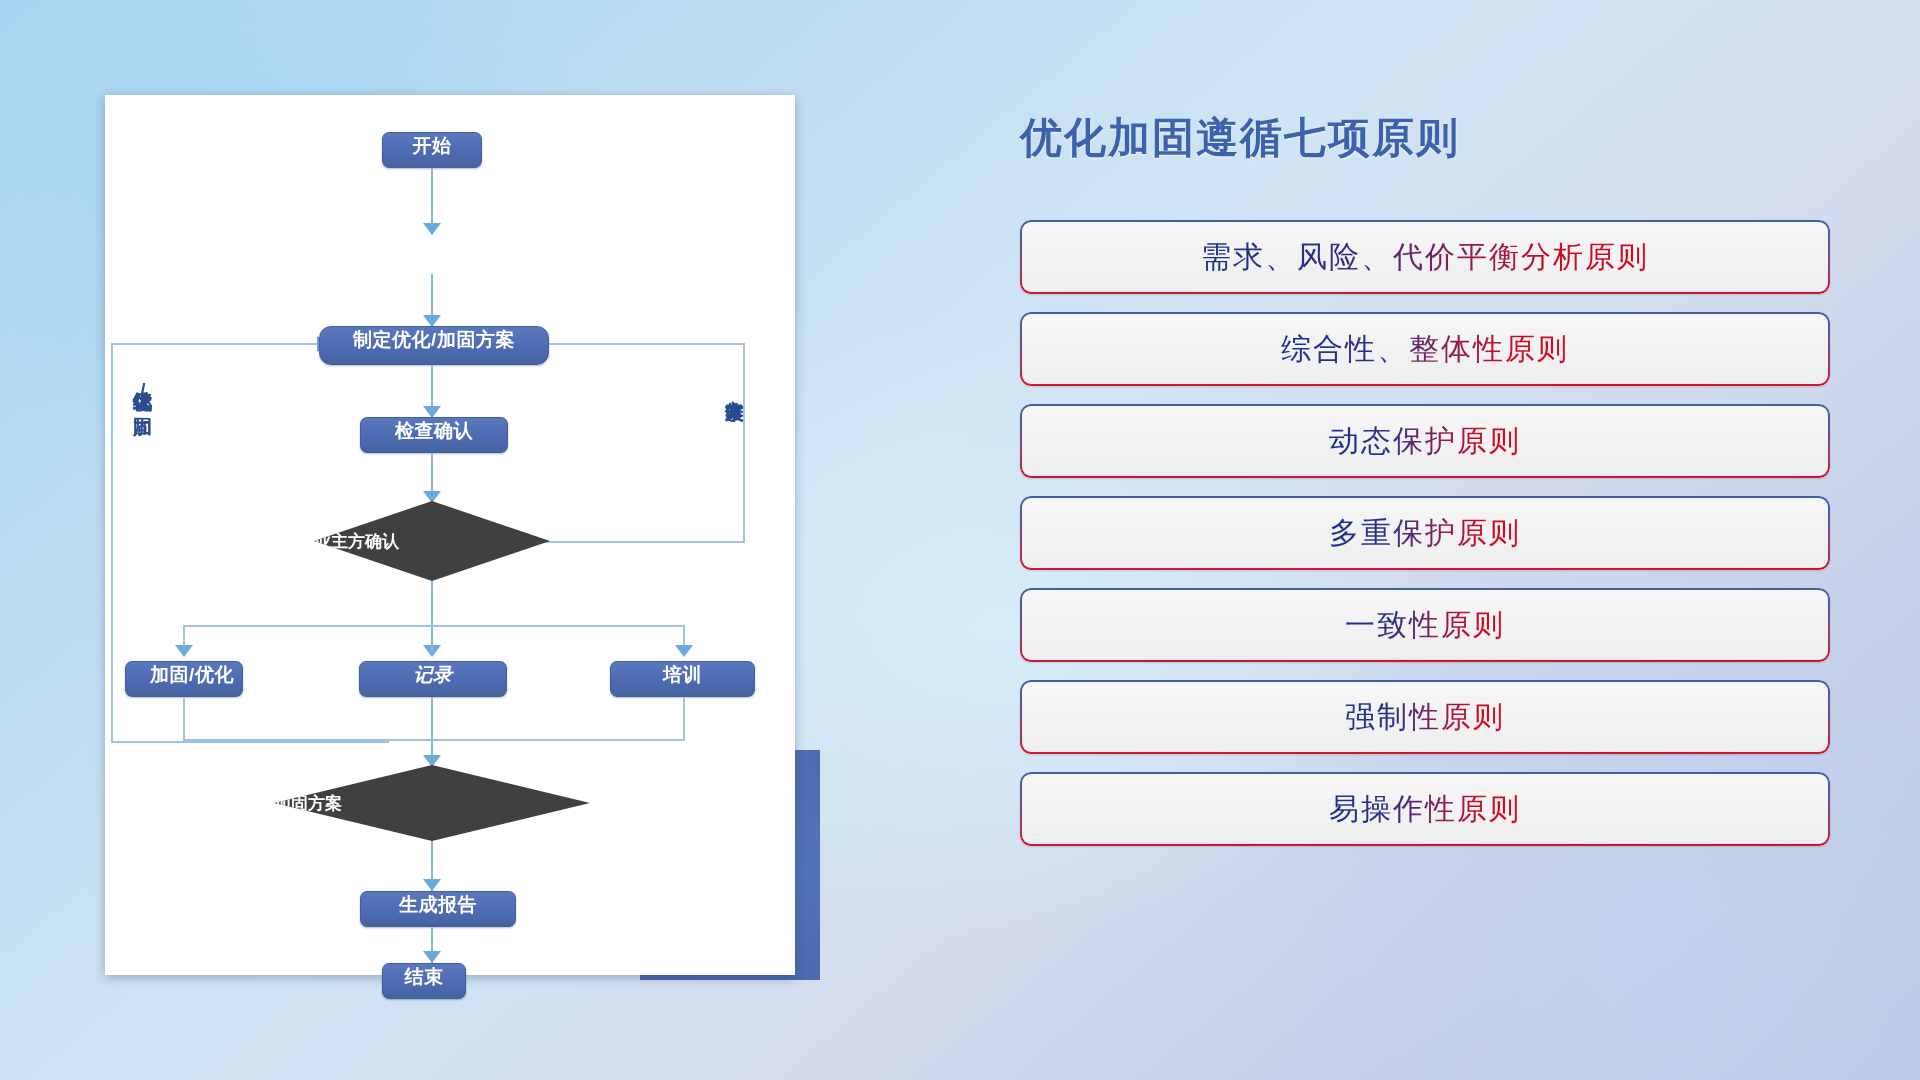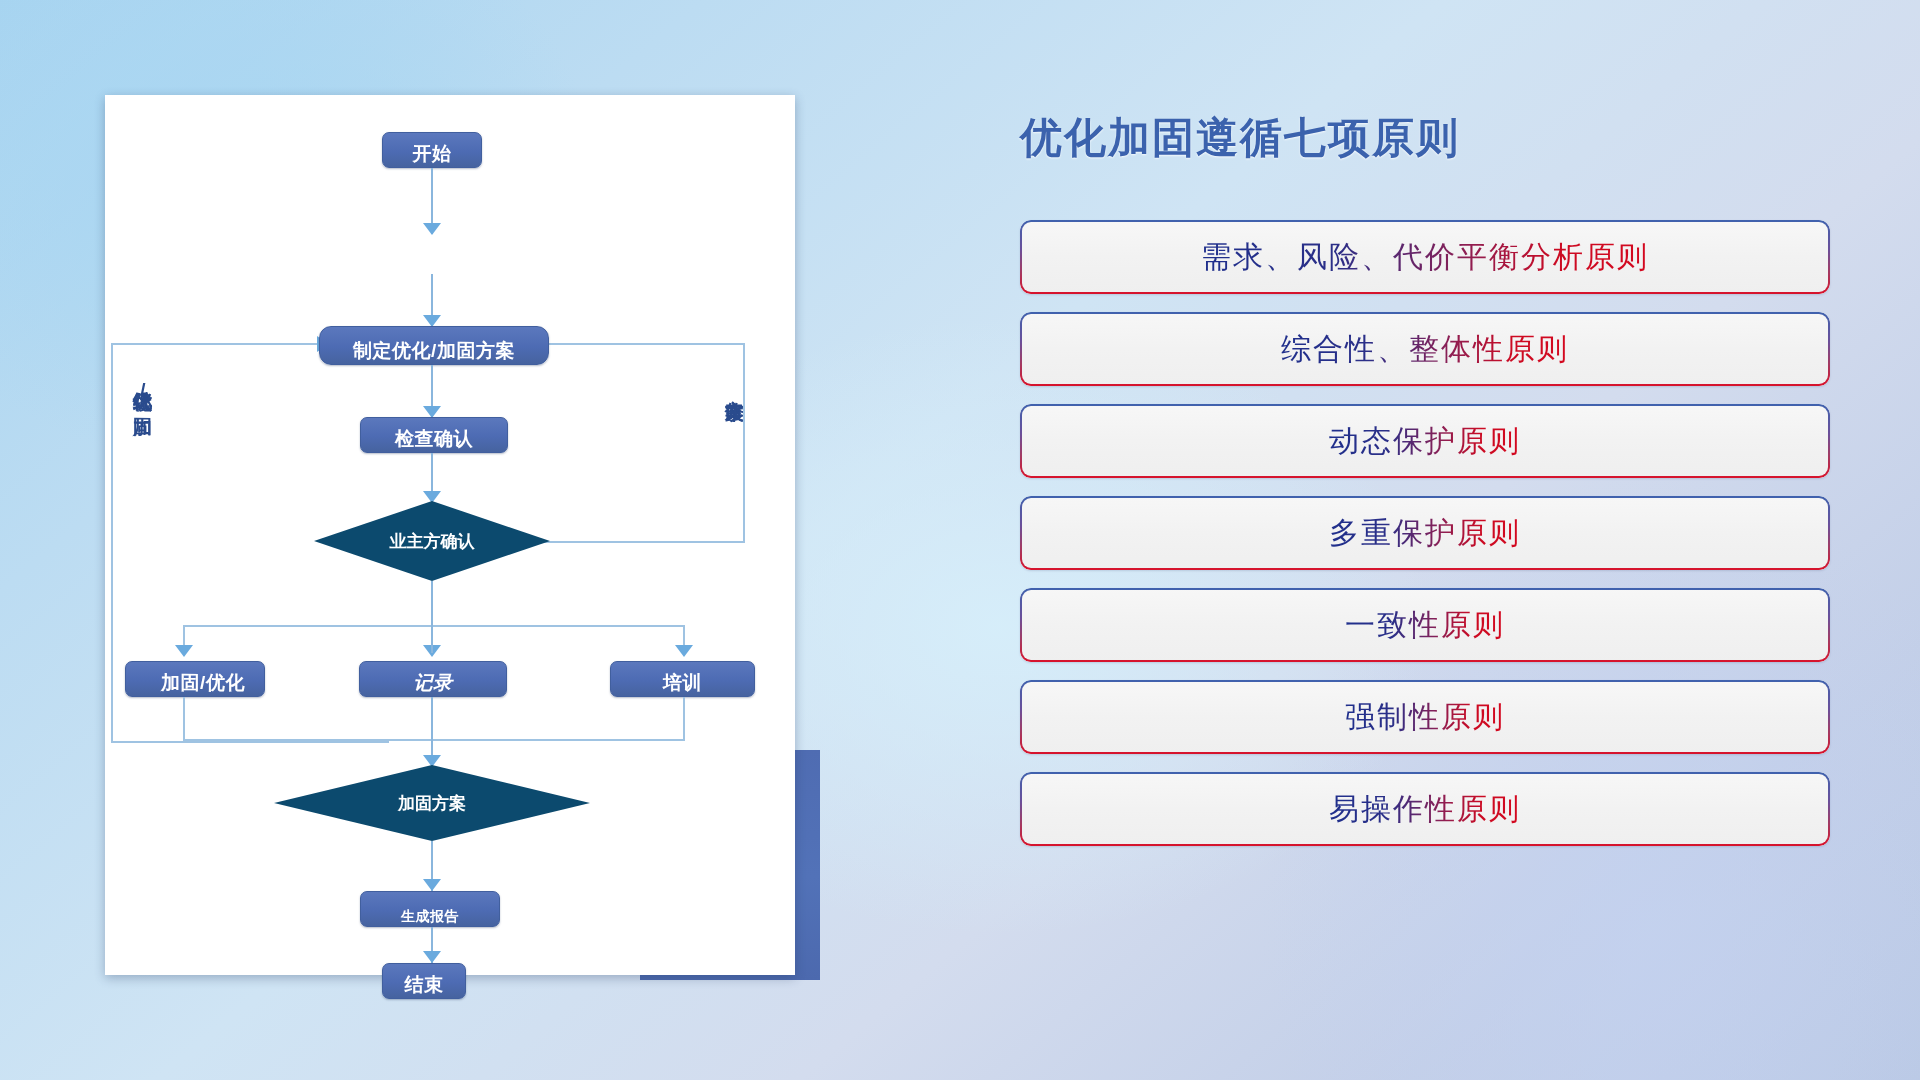--- a/index.html
+++ b/index.html
@@ -25,33 +25,33 @@
     box-shadow:0 3px 10px rgba(40,60,100,0.33);
   }
 
   .node{
     position:absolute;
     background:linear-gradient(180deg,#5b78bd 0%,#4d6bb3 55%,#46639f 100%);
     border:1px solid #415f9e;
     border-radius:7px;
     color:#ffffff;
     font-weight:bold;
-    display:flex; align-items:flex-end; justify-content:center;
+    display:flex; align-items:flex-start; justify-content:center;
     text-align:center;
     white-space:nowrap;
     box-shadow:0 1px 2px rgba(40,60,100,0.35);
     letter-spacing:0.5px;
   }
 
   .diamond{
     position:absolute;
-    background:#0c4a6e;
+    background:#404040;
     clip-path:polygon(50% 0%,100% 50%,50% 100%,0% 50%);
     color:#ffffff; font-weight:bold;
-    display:flex; align-items:center; justify-content:center;
+    display:flex; align-items:center; 
   }
 
   .line{ position:absolute; background:#8ab6dd; }
   .vline{ width:2px; }
   .hline{ height:2px; }
   .thin{ background:#9fc3e2; }
 
   .arrow-down{
     position:absolute; width:0; height:0;
     border-left:9px solid transparent;
@@ -167,21 +167,21 @@
 
   <div class="line vline" style="left:326px; top:486px; height:46px;"></div>
   <div class="line hline thin" style="left:78px; top:530px; width:500px;"></div>
   <div class="line vline thin" style="left:78px; top:530px; height:28px;"></div>
   <div class="line vline thin" style="left:578px; top:530px; height:28px;"></div>
   <div class="arrow-down" style="left:70px; top:550px;"></div>
   <div class="arrow-down" style="left:318px; top:550px;"></div>
   <div class="arrow-down" style="left:570px; top:550px;"></div>
   <div class="line vline" style="left:326px; top:530px; height:28px;"></div>
 
-  <div class="node" style="left:20px; top:566px; width:140px; height:36px; font-size:19px;padding-left:16px;">
+  <div class="node" style="left:20px; top:566px; width:118px; height:36px; font-size:19px;padding-left:16px;">
     <span>加固/优化</span>
   </div>
 
   <div class="node" style="left:254px; top:566px; width:148px; height:36px; font-size:19px;font-style:italic;">
     <span>记录</span>
   </div>
 
   <div class="node" style="left:505px; top:566px; width:145px; height:36px; font-size:19px;">
     <span>培训</span>
   </div>
@@ -192,21 +192,21 @@
   <div class="line vline" style="left:326px; top:602px; height:70px;"></div>
   <div class="arrow-down" style="left:318px; top:660px;"></div>
 
   <div class="diamond" style="left:169px; top:670px; width:316px; height:76px; font-size:17px;">
     <span>加固方案</span>
   </div>
 
   <div class="line vline" style="left:326px; top:746px; height:50px;"></div>
   <div class="arrow-down" style="left:318px; top:784px;"></div>
 
-  <div class="node" style="left:255px; top:796px; width:140px; height:36px; font-size:14px;">
+  <div class="node" style="left:255px; top:796px; width:156px; height:36px; font-size:19px;">
     <span>生成报告</span>
   </div>
 
   <div class="line vline" style="left:326px; top:832px; height:36px;"></div>
   <div class="arrow-down" style="left:318px; top:856px;"></div>
 
   <div class="node" style="left:277px; top:868px; width:84px; height:36px; font-size:19px;">
     <span>结束</span>
   </div>
 

